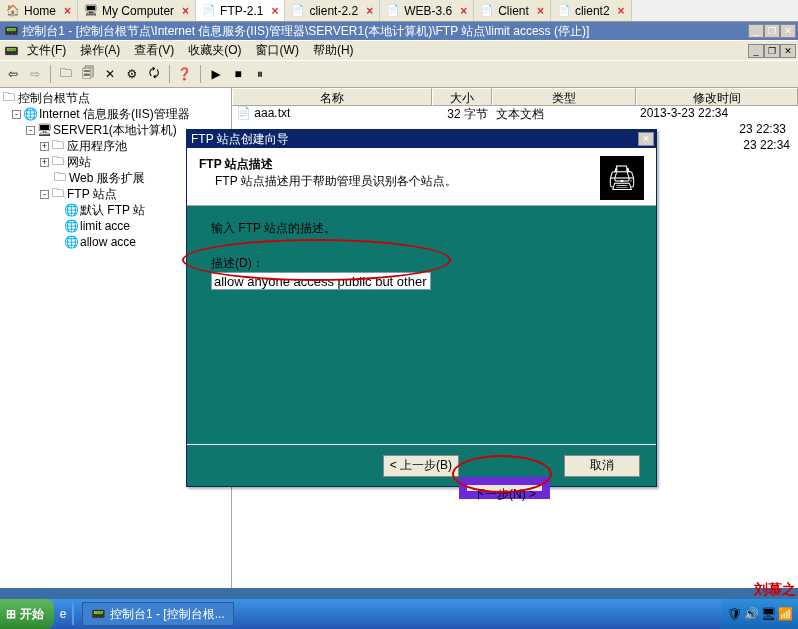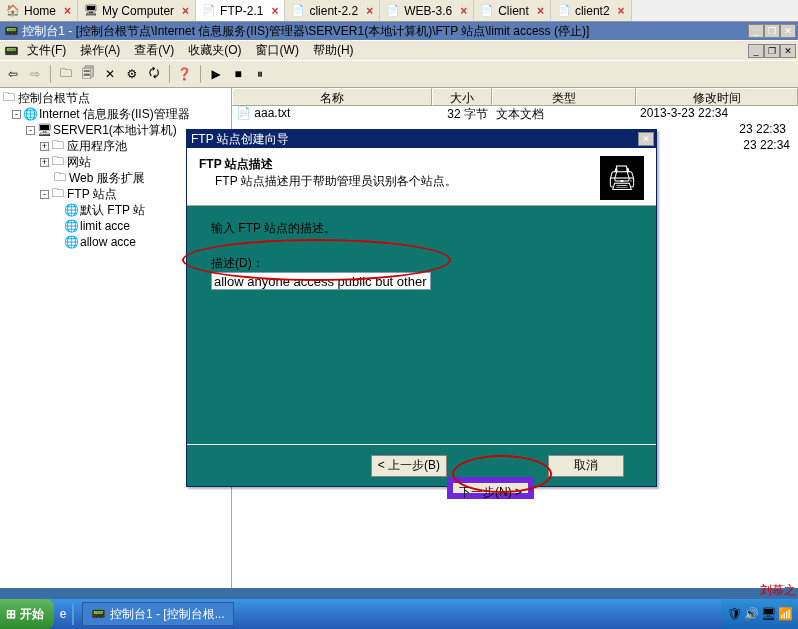--- a/index.html
+++ b/index.html
@@ -3,21 +3,21 @@
 <meta charset="utf-8">
 <style>
 * { box-sizing: border-box; font-family: "SimSun", "MS Sans Serif", sans-serif; font-size: 12px; }
 body { margin: 0; background: #3b6ea5; width: 798px; height: 629px; position: relative; overflow: hidden; }
 .vm-tabs { display: flex; background: #f0f0f0; height: 22px; border-bottom: 1px solid #999; }
 .vm-tab { display: flex; align-items: center; padding: 0 6px; border-right: 1px solid #ccc; background: #ece9d8; gap: 4px; }
 .vm-tab.active { background: #fff; }
 .vm-tab .x { color: #c33; margin-left: 4px; font-weight: bold; cursor: pointer; }
 .tab-ico { width: 14px; height: 14px; display: inline-flex; align-items: center; justify-content: center; font-size: 11px; }
 .mdi-title { background: #5a7bb3; color: #fff; height: 18px; display: flex; align-items: center; padding-left: 4px; justify-content: space-between; }
-.mdi-title .path { color: #000000; }
+.mdi-title .path { color: #ffffff; }
 .win-ctrls { display: flex; gap: 0; margin-right: 2px; }
 .win-btn { width: 16px; height: 14px; background: #d4d0c8; border: 1px solid #888; font-size: 9px; display: flex; align-items: center; justify-content: center; cursor: pointer; }
 .menubar { background: #ece9d8; height: 20px; display: flex; align-items: center; padding-left: 4px; gap: 2px; border-top: 1px solid #fff; }
 .menu-item { padding: 1px 6px; }
 .toolbar { background: #ece9d8; height: 28px; display: flex; align-items: center; padding: 0 4px; gap: 4px; border-top: 1px solid #fff; border-bottom: 1px solid #aca899; }
 .tb-btn { width: 18px; height: 18px; display: flex; align-items: center; justify-content: center; }
 .tb-sep { width: 1px; height: 18px; background: #aca899; margin: 0 2px; }
 .content { display: flex; height: 500px; background: #fff; }
 .tree-pane { width: 232px; border-right: 1px solid #aca899; background: #fff; overflow: hidden; padding: 2px 0 0 2px; }
 .tree-node { display: flex; align-items: center; height: 16px; white-space: nowrap; gap: 2px; }
@@ -29,30 +29,30 @@
 .list-row { display: flex; height: 16px; }
 .list-cell { padding: 0 4px; overflow: hidden; white-space: nowrap; }
 .wizard { position: absolute; left: 186px; top: 129px; width: 471px; background: #0f766e; border: 1px solid #0a246a; box-shadow: 2px 2px 2px rgba(0,0,0,0.3); }
 .wiz-title { background: #0a246a; color: #fff; height: 18px; display: flex; align-items: center; justify-content: space-between; padding: 0 2px 0 4px; }
 .wiz-header { background: #fff; height: 58px; border-bottom: 1px solid #aca899; padding: 8px 12px; display: flex; justify-content: space-between; }
 .wiz-header-icon { width: 44px; height: 44px; background: #000; display: flex; align-items: center; justify-content: center; color: #fff; font-size: 24px; }
 .wiz-body { padding: 14px 24px; height: 238px; color: #000; }
 .wiz-input { width: 220px; height: 18px; border: 1px solid #7f9db9; padding: 1px 2px; font-size: 13px; }
 .ellipse1 { position: absolute; left: 182px; top: 239px; width: 269px; height: 42px; border: 2px solid #c00; border-radius: 50%; pointer-events: none; z-index: 10; }
 .ellipse2 { position: absolute; left: 452px; top: 455px; width: 100px; height: 38px; border: 2px solid #c00; border-radius: 50%; pointer-events: none; z-index: 10; }
-.wiz-footer { height: 42px; border-top: 1px solid #fff; display: flex; align-items: center; justify-content: flex-end; padding-right: 32px; gap: 0; }
+.wiz-footer { height: 42px; border-top: 1px solid #fff; display: flex; align-items: center; justify-content: flex-end; padding-right: 16px; gap: 0; }
 .wiz-btn { height: 22px; min-width: 76px; background: #ece9d8; border: 1px solid #888; cursor: pointer; font-size: 12px; }
-.wiz-btn.default { border: 6px solid #6d28d9; margin-top: 44px; }
+.wiz-btn.default { border: 8px solid #6d28d9; margin-top: 44px; }
 .wiz-btn.cancel { margin-left: 14px; }
 .taskbar { position: absolute; bottom: 0; left: 0; right: 0; height: 30px; background: linear-gradient(#3b95e5, #2459b5); display: flex; align-items: center; }
 .start-btn { height: 30px; background: linear-gradient(#5fb85f, #2d8a2d); color: #fff; font-weight: bold; padding: 0 10px 0 6px; display: flex; align-items: center; border-radius: 0 8px 8px 0; gap: 4px; }
 .task-btn { height: 24px; background: #3e80d0; color: #fff; margin-left: 8px; padding: 0 8px; display: flex; align-items: center; border: 1px solid #2a5a9a; gap: 4px; }
 .tray { margin-left: auto; height: 30px; background: linear-gradient(#2e8fdb, #1664b5); display: flex; align-items: center; padding: 0 6px; gap: 3px; }
 .tray-ico { width: 14px; height: 14px; }
-.red-sig { position: absolute; right: 2px; bottom: 30px; color: #c00; font-weight: normal; font-size: 12px; }
+.red-sig { position: absolute; right: 2px; bottom: 30px; color: #c00; font-weight: bold; font-size: 14px; }
 </style>
 </head>
 <body>
 
 <div class="vm-tabs">
   <div class="vm-tab">
       <span class="tab-ico">🏠</span>
       <span>Home</span>
       <span class="x">×</span>
     </div>

